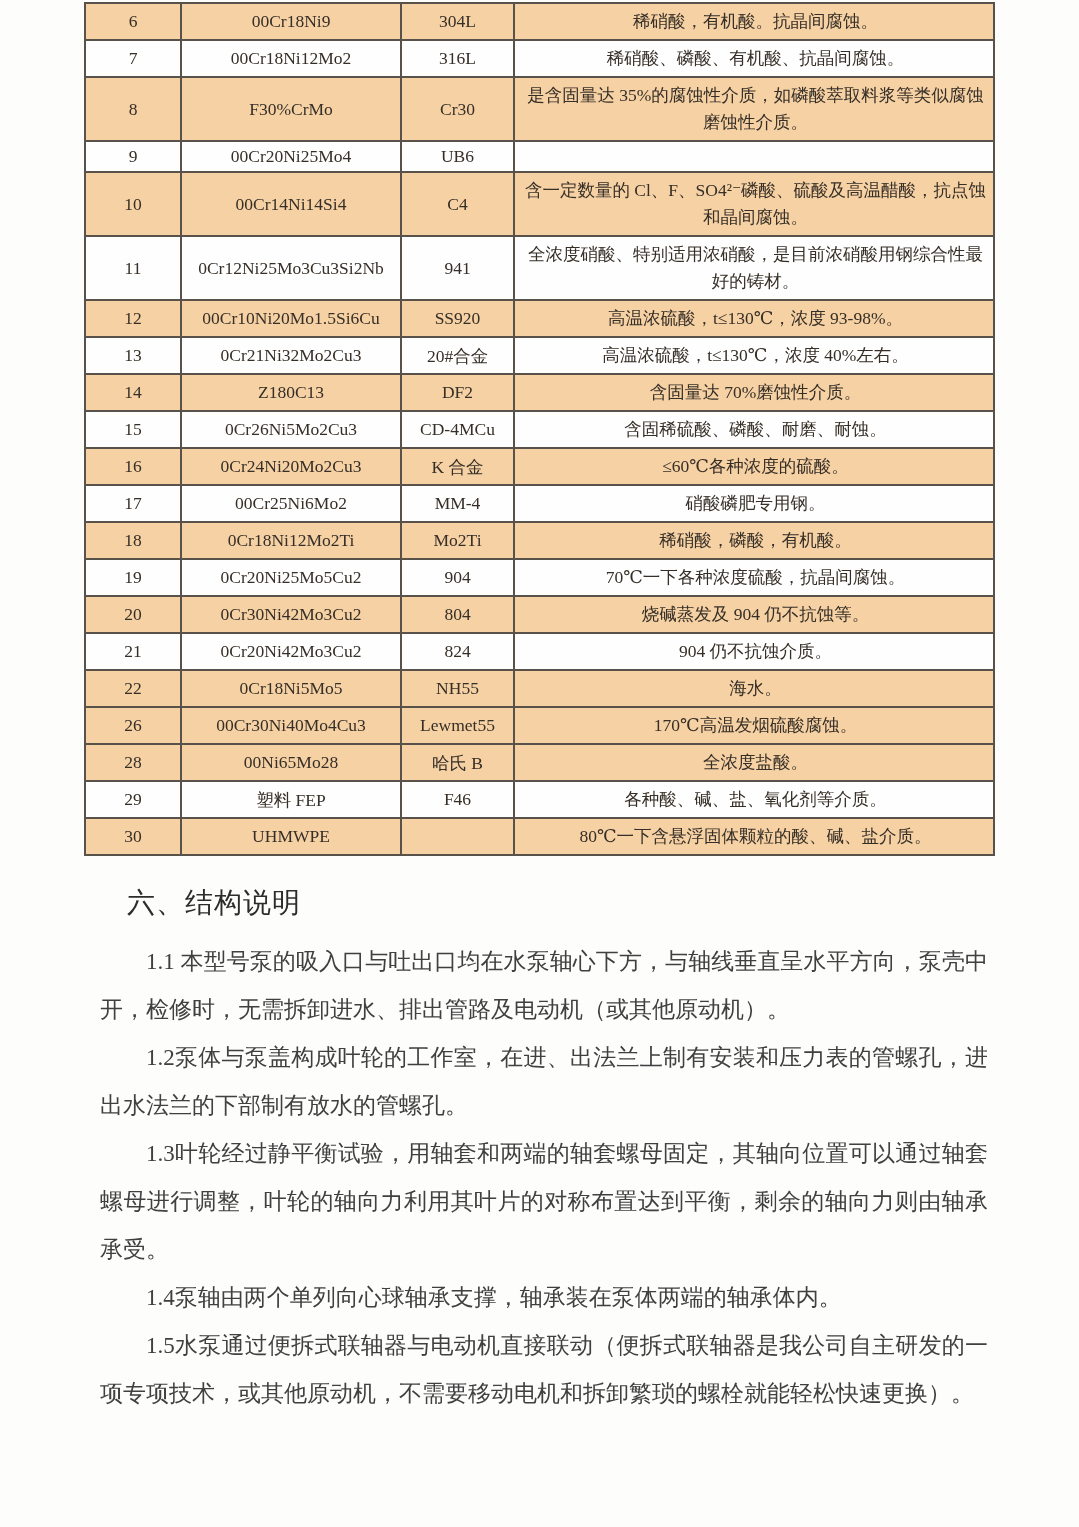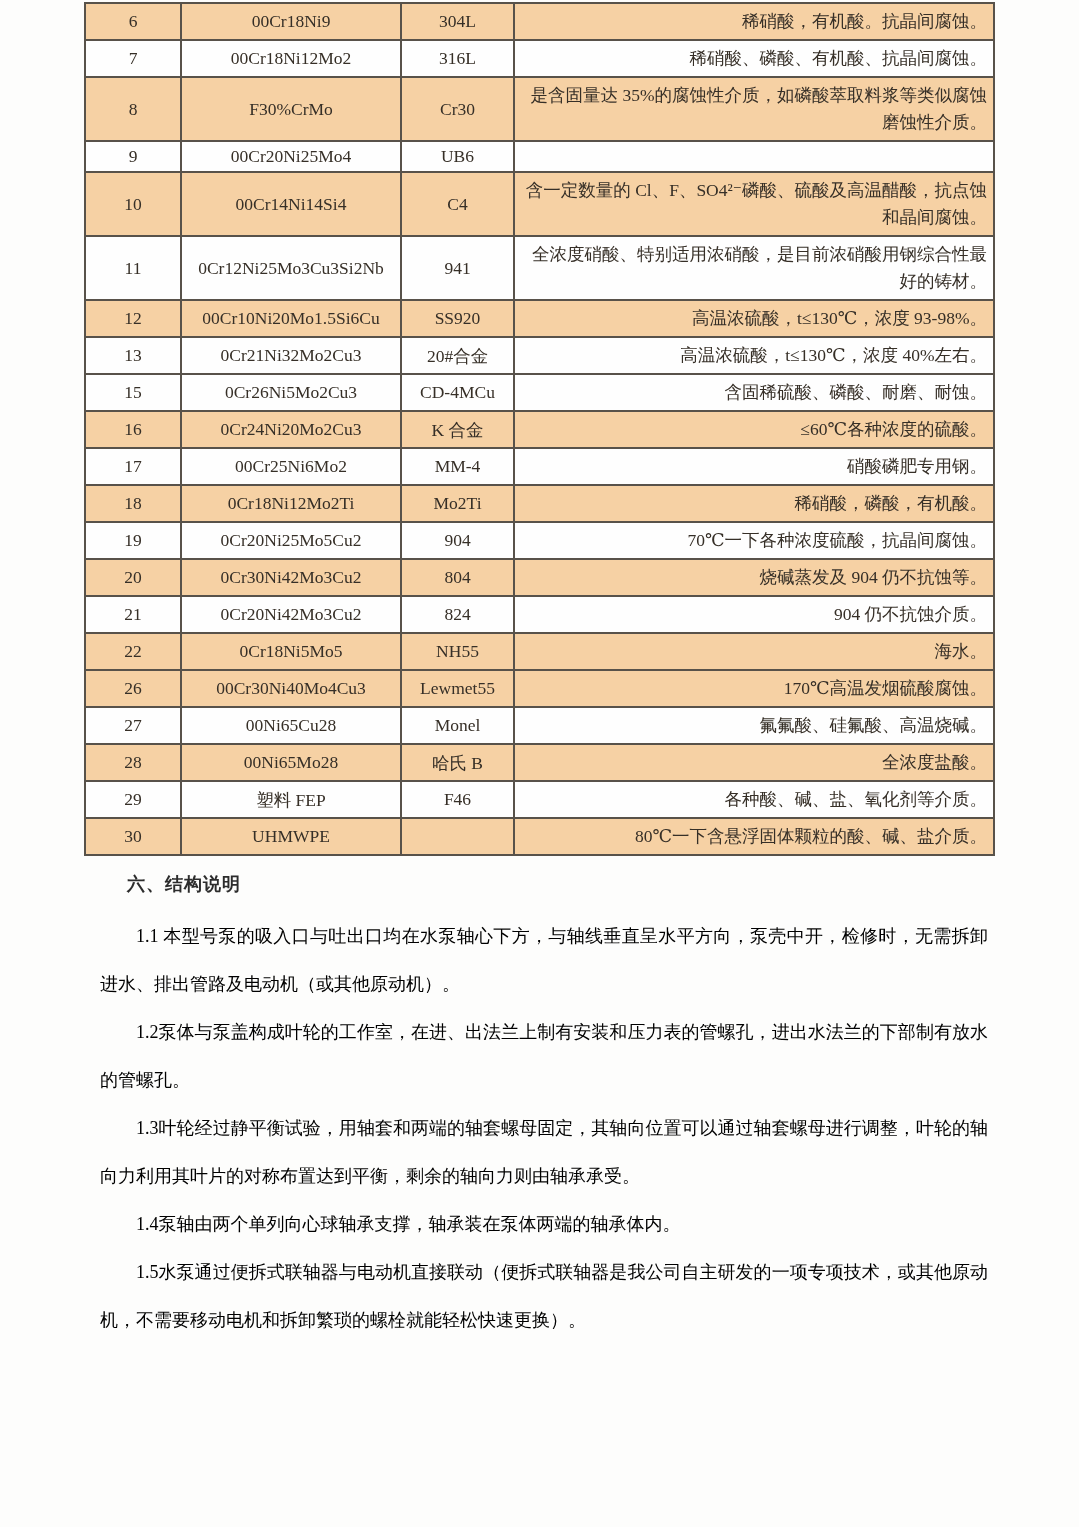--- a/index.html
+++ b/index.html
@@ -22,40 +22,40 @@
     border:2px solid #58524a;
     font-size:17.5px;
     text-align:center;
     vertical-align:middle;
     height:31px;
     padding:2px 4px;
     color:#362f27;
     overflow:hidden;
   }
   table.materials td.desc {
-    text-align:right;
+    text-align:center;
     padding:4px 6px 4px 9px;
     line-height:27px;
   }
   tr.shaded { background:#f6d1a4; }
   tr.plain  { background:#fefefe; }
 
   .section-heading {
-    font-size:18px;
-    font-weight:bold;
+    font-size:28px;
+    font-weight:normal;
     color:#2c2c2c;
-    margin:16px 0 16px 43px;
+    margin:28px 0 16px 43px;
     letter-spacing:1px;
   }
   .paras {
     margin-left:16px;
     width:888px;
-    font-size:18px;
+    font-size:23px;
     line-height:48px;
-    color:#000000;
+    color:#404040;
     text-align:justify;
   }
   .paras p { margin:0; text-indent:2em; }
 </style>
 </head>
 <body>
 
 <div class="page">
 
   <table class="materials">
@@ -107,20 +107,26 @@
           <td>00Cr10Ni20Mo1.5Si6Cu</td>
           <td>SS920</td>
           <td class="desc">高温浓硫酸，t≤130℃，浓度 93-98%。</td>
         </tr>
         <tr class="plain">
           <td>13</td>
           <td>0Cr21Ni32Mo2Cu3</td>
           <td>20#合金</td>
           <td class="desc">高温浓硫酸，t≤130℃，浓度 40%左右。</td>
         </tr>
+        <tr class="shaded">
+          <td>14</td>
+          <td>Z180C13</td>
+          <td>DF2</td>
+          <td class="desc">含固量达 70%磨蚀性介质。</td>
+        </tr>
         <tr class="plain">
           <td>15</td>
           <td>0Cr26Ni5Mo2Cu3</td>
           <td>CD-4MCu</td>
           <td class="desc">含固稀硫酸、磷酸、耐磨、耐蚀。</td>
         </tr>
         <tr class="shaded">
           <td>16</td>
           <td>0Cr24Ni20Mo2Cu3</td>
           <td>K 合金</td>
@@ -160,26 +166,20 @@
           <td>22</td>
           <td>0Cr18Ni5Mo5</td>
           <td>NH55</td>
           <td class="desc">海水。</td>
         </tr>
         <tr class="shaded">
           <td>26</td>
           <td>00Cr30Ni40Mo4Cu3</td>
           <td>Lewmet55</td>
           <td class="desc">170℃高温发烟硫酸腐蚀。</td>
-        </tr>
-        <tr class="plain">
-          <td>27</td>
-          <td>00Ni65Cu28</td>
-          <td>Monel</td>
-          <td class="desc">氟氟酸、硅氟酸、高温烧碱。</td>
         </tr>
         <tr class="shaded">
           <td>28</td>
           <td>00Ni65Mo28</td>
           <td>哈氏 B</td>
           <td class="desc">全浓度盐酸。</td>
         </tr>
         <tr class="plain">
           <td>29</td>
           <td>塑料 FEP</td>

